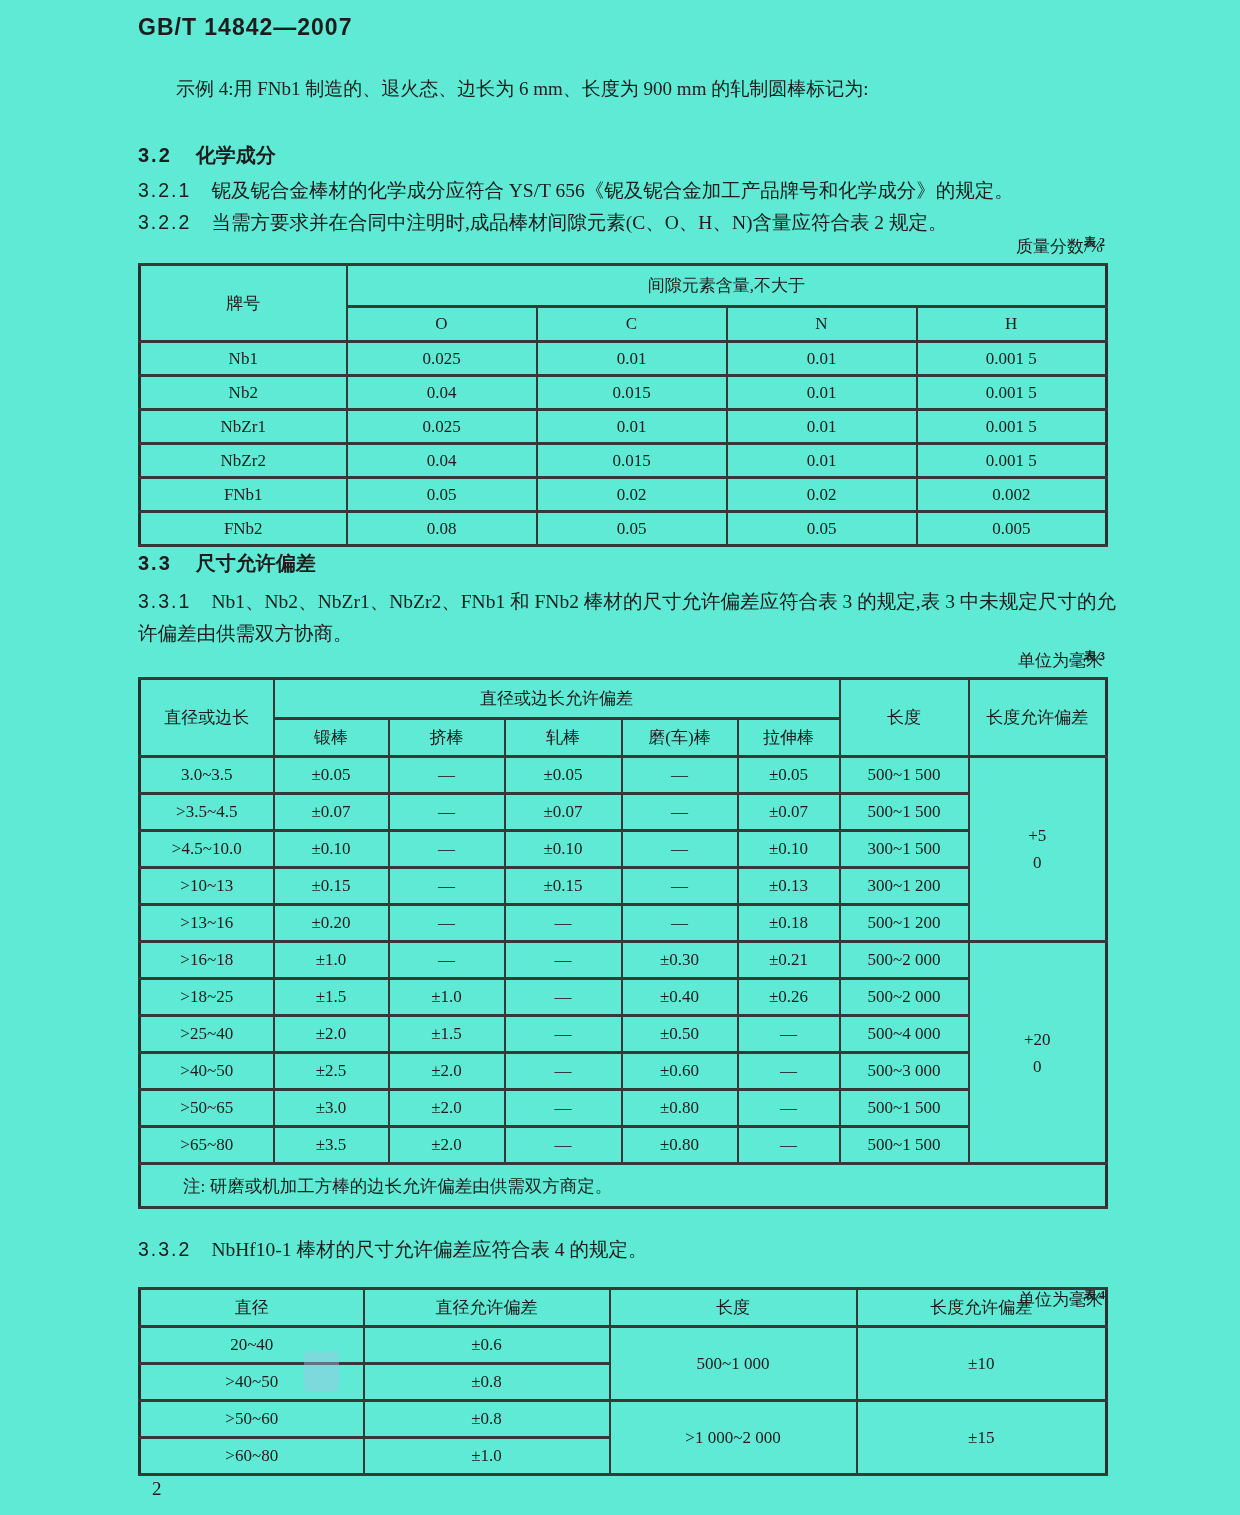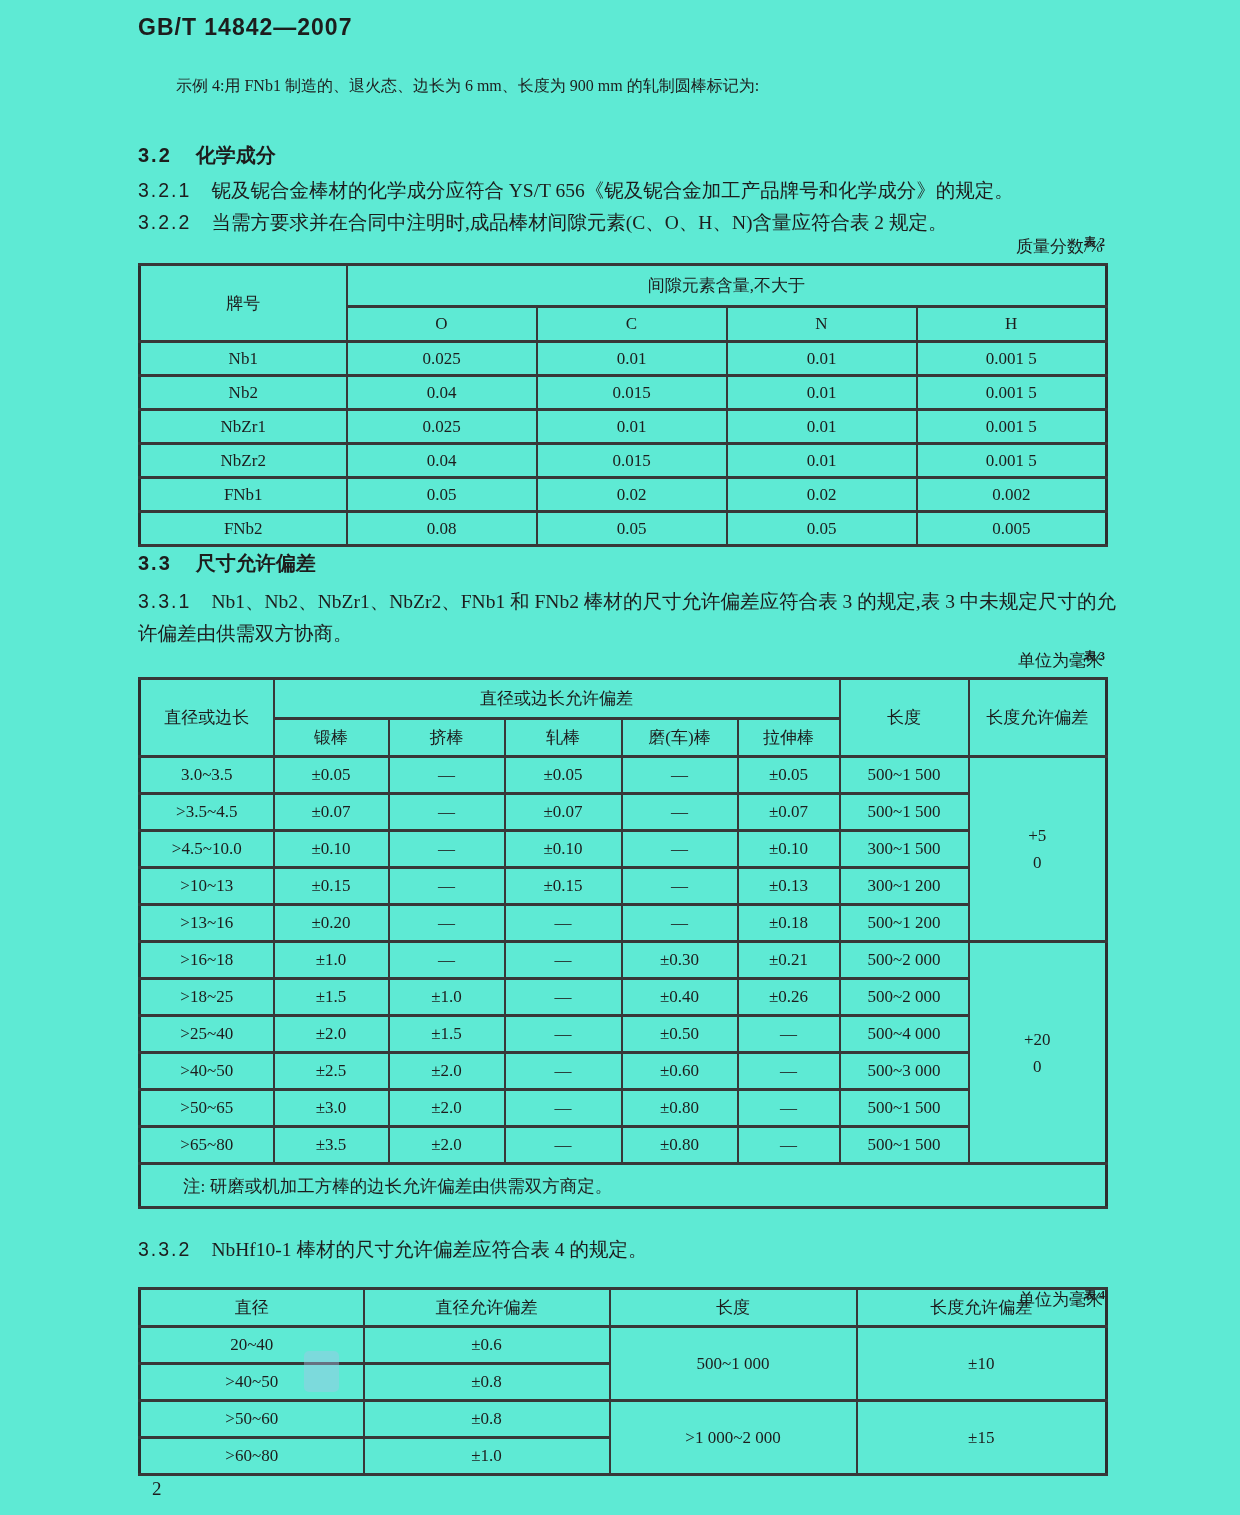--- a/index.html
+++ b/index.html
@@ -10,21 +10,21 @@
     background:#5eead4;
     font-family:"Liberation Serif","DejaVu Serif",serif;
     color:#1d1d1d;
     overflow:hidden;
   }
   .doc-header {
     position:absolute; left:138px; top:14px;
     font-family:"Liberation Sans","DejaVu Sans",sans-serif;
     font-weight:bold; font-size:23px; letter-spacing:1px;
   }
-  .body-line { position:absolute; font-size:16px; white-space:pre; }
+  .body-line { position:absolute; font-size:19px; white-space:pre; }
   .heading {
     position:absolute; left:138px;
     font-family:"Liberation Sans","DejaVu Sans",sans-serif;
     font-weight:bold; font-size:20px;
   }
   .heading .hnum { margin-right:24px; letter-spacing:2px; }
   .clause {
     position:absolute; left:138px; width:978px;
     font-size:19.5px; line-height:32px; text-align:justify;
   }

